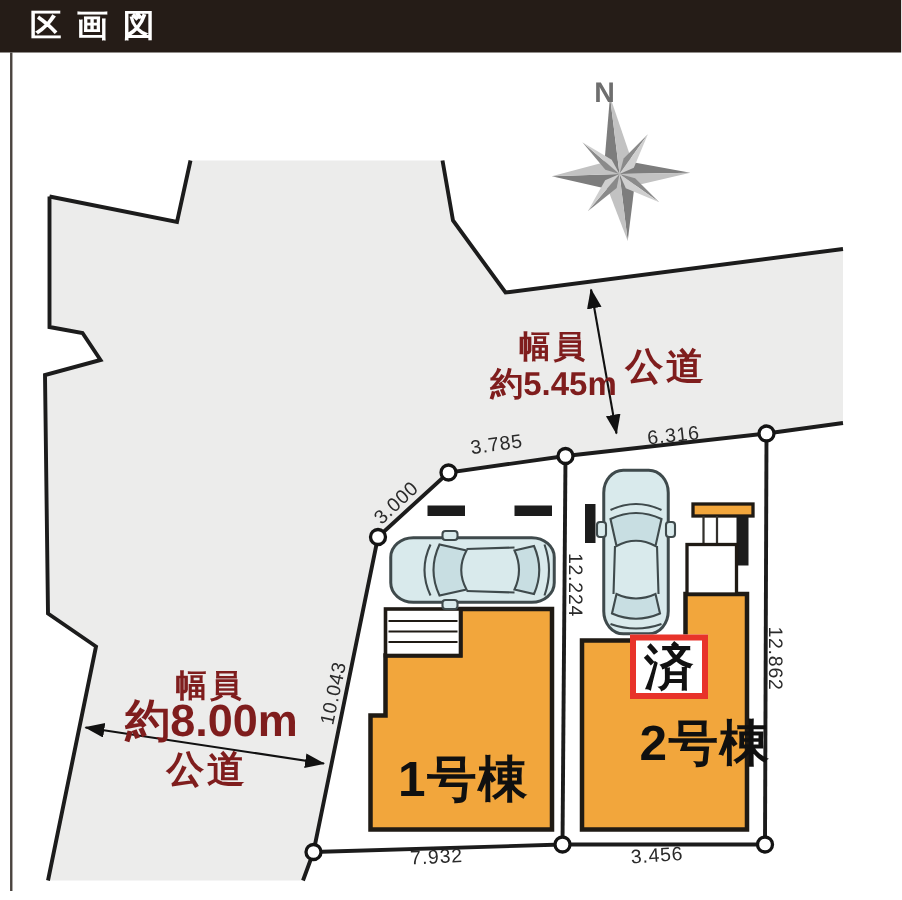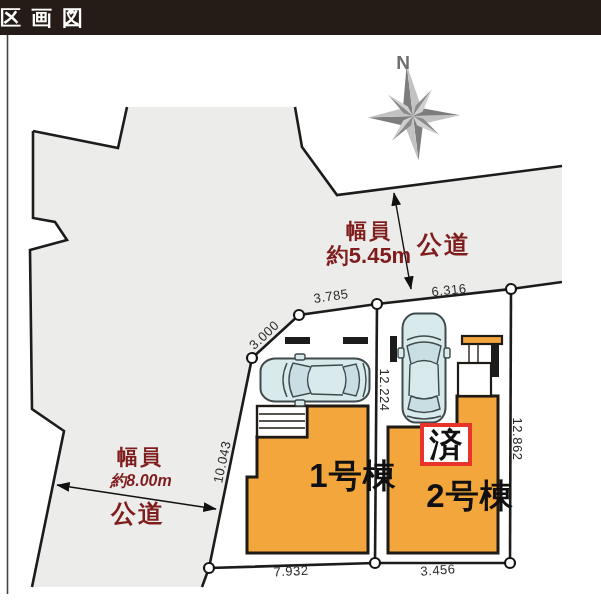--- a/index.html
+++ b/index.html
@@ -5,21 +5,21 @@
   html,body{margin:0;padding:0;background:#ffffff;}
   #stage{
     position:relative;width:601px;height:600px;overflow:hidden;background:#ffffff;
     font-family:"Liberation Sans","DejaVu Sans",sans-serif;
   }
   #titlebar{
     position:absolute;left:0;top:0;width:601px;height:35px;background:#251c17;
     color:#ffffff;display:flex;align-items:center;
   }
   #titlebar .t{
-    font-size:21px;font-weight:bold;letter-spacing:10px;padding-left:0;line-height:35px;
+    font-size:21px;font-weight:bold;letter-spacing:10px;padding-left:20px;line-height:35px;
   }
   svg#plan{position:absolute;left:0;top:0;}
   .lbl{position:absolute;transform:translate(-50%,-50%);white-space:nowrap;color:#1d1d1d;}
   .dim{font-size:13px;color:#2a2a2a;letter-spacing:0.5px;}
   .roadtxt{font-weight:bold;color:#7f1d1d;}
   .bldg{font-size:33px;font-weight:900;color:#101010;letter-spacing:1px;}
   .north{font-size:19px;font-weight:bold;color:#6e6e6e;}
   #sold-badge{
     position:absolute;left:420px;top:423px;width:52px;height:43px;background:#ffffff;
     border:4px solid #e8332a;box-sizing:border-box;display:flex;align-items:center;justify-content:center;
@@ -121,32 +121,32 @@
     </g>
   </svg>
 
   <div class="lbl north" style="left:403px;top:63px;">N</div>
 
   <div class="lbl roadtxt" style="left:369px;top:231px;font-size:21px;letter-spacing:2px;">幅員</div>
   <div class="lbl roadtxt" style="left:369px;top:256px;font-size:22px;text-align:right;">約5.45m</div>
   <div class="lbl roadtxt" style="left:444px;top:244px;font-size:25px;letter-spacing:2px;">公道</div>
 
   <div class="lbl roadtxt" style="left:140px;top:457px;font-size:21px;letter-spacing:2px;">幅員</div>
-  <div class="lbl roadtxt" style="left:141px;top:481px;font-size:16px;font-style:italic;">約8.00m</div>
+  <div class="lbl roadtxt" style="left:141px;top:481px;font-size:30px;">約8.00m</div>
   <div class="lbl roadtxt" style="left:138px;top:513px;font-size:25px;letter-spacing:2px;">公道</div>
 
   <div class="lbl dim" style="left:264px;top:335px;transform:translate(-50%,-50%) rotate(-43deg);">3.000</div>
   <div class="lbl dim" style="left:331px;top:296px;transform:translate(-50%,-50%) rotate(-8deg);">3.785</div>
   <div class="lbl dim" style="left:449px;top:290px;transform:translate(-50%,-50%) rotate(-6deg);">6.316</div>
   <div class="lbl dim" style="left:384px;top:390px;transform:translate(-50%,-50%) rotate(90deg);">12.224</div>
   <div class="lbl dim" style="left:517px;top:439px;transform:translate(-50%,-50%) rotate(90deg);">12.862</div>
   <div class="lbl dim" style="left:222px;top:462px;transform:translate(-50%,-50%) rotate(-78deg);">10.043</div>
   <div class="lbl dim" style="left:291px;top:571px;transform:translate(-50%,-50%) rotate(-3deg);">7.932</div>
   <div class="lbl dim" style="left:438px;top:570px;transform:translate(-50%,-50%) rotate(-4deg);">3.456</div>
 
-  <div class="lbl bldg" style="left:309px;top:476px;margin-left:44px;">1号棟</div>
+  <div class="lbl bldg" style="left:309px;top:520px;">1号棟</div>
   <div class="lbl bldg" style="left:470px;top:496px;">2号棟</div>
 
   <div id="sold-badge">
     <span class="s">済</span>
   </div>
 
 </div>
 
 </body></html>

